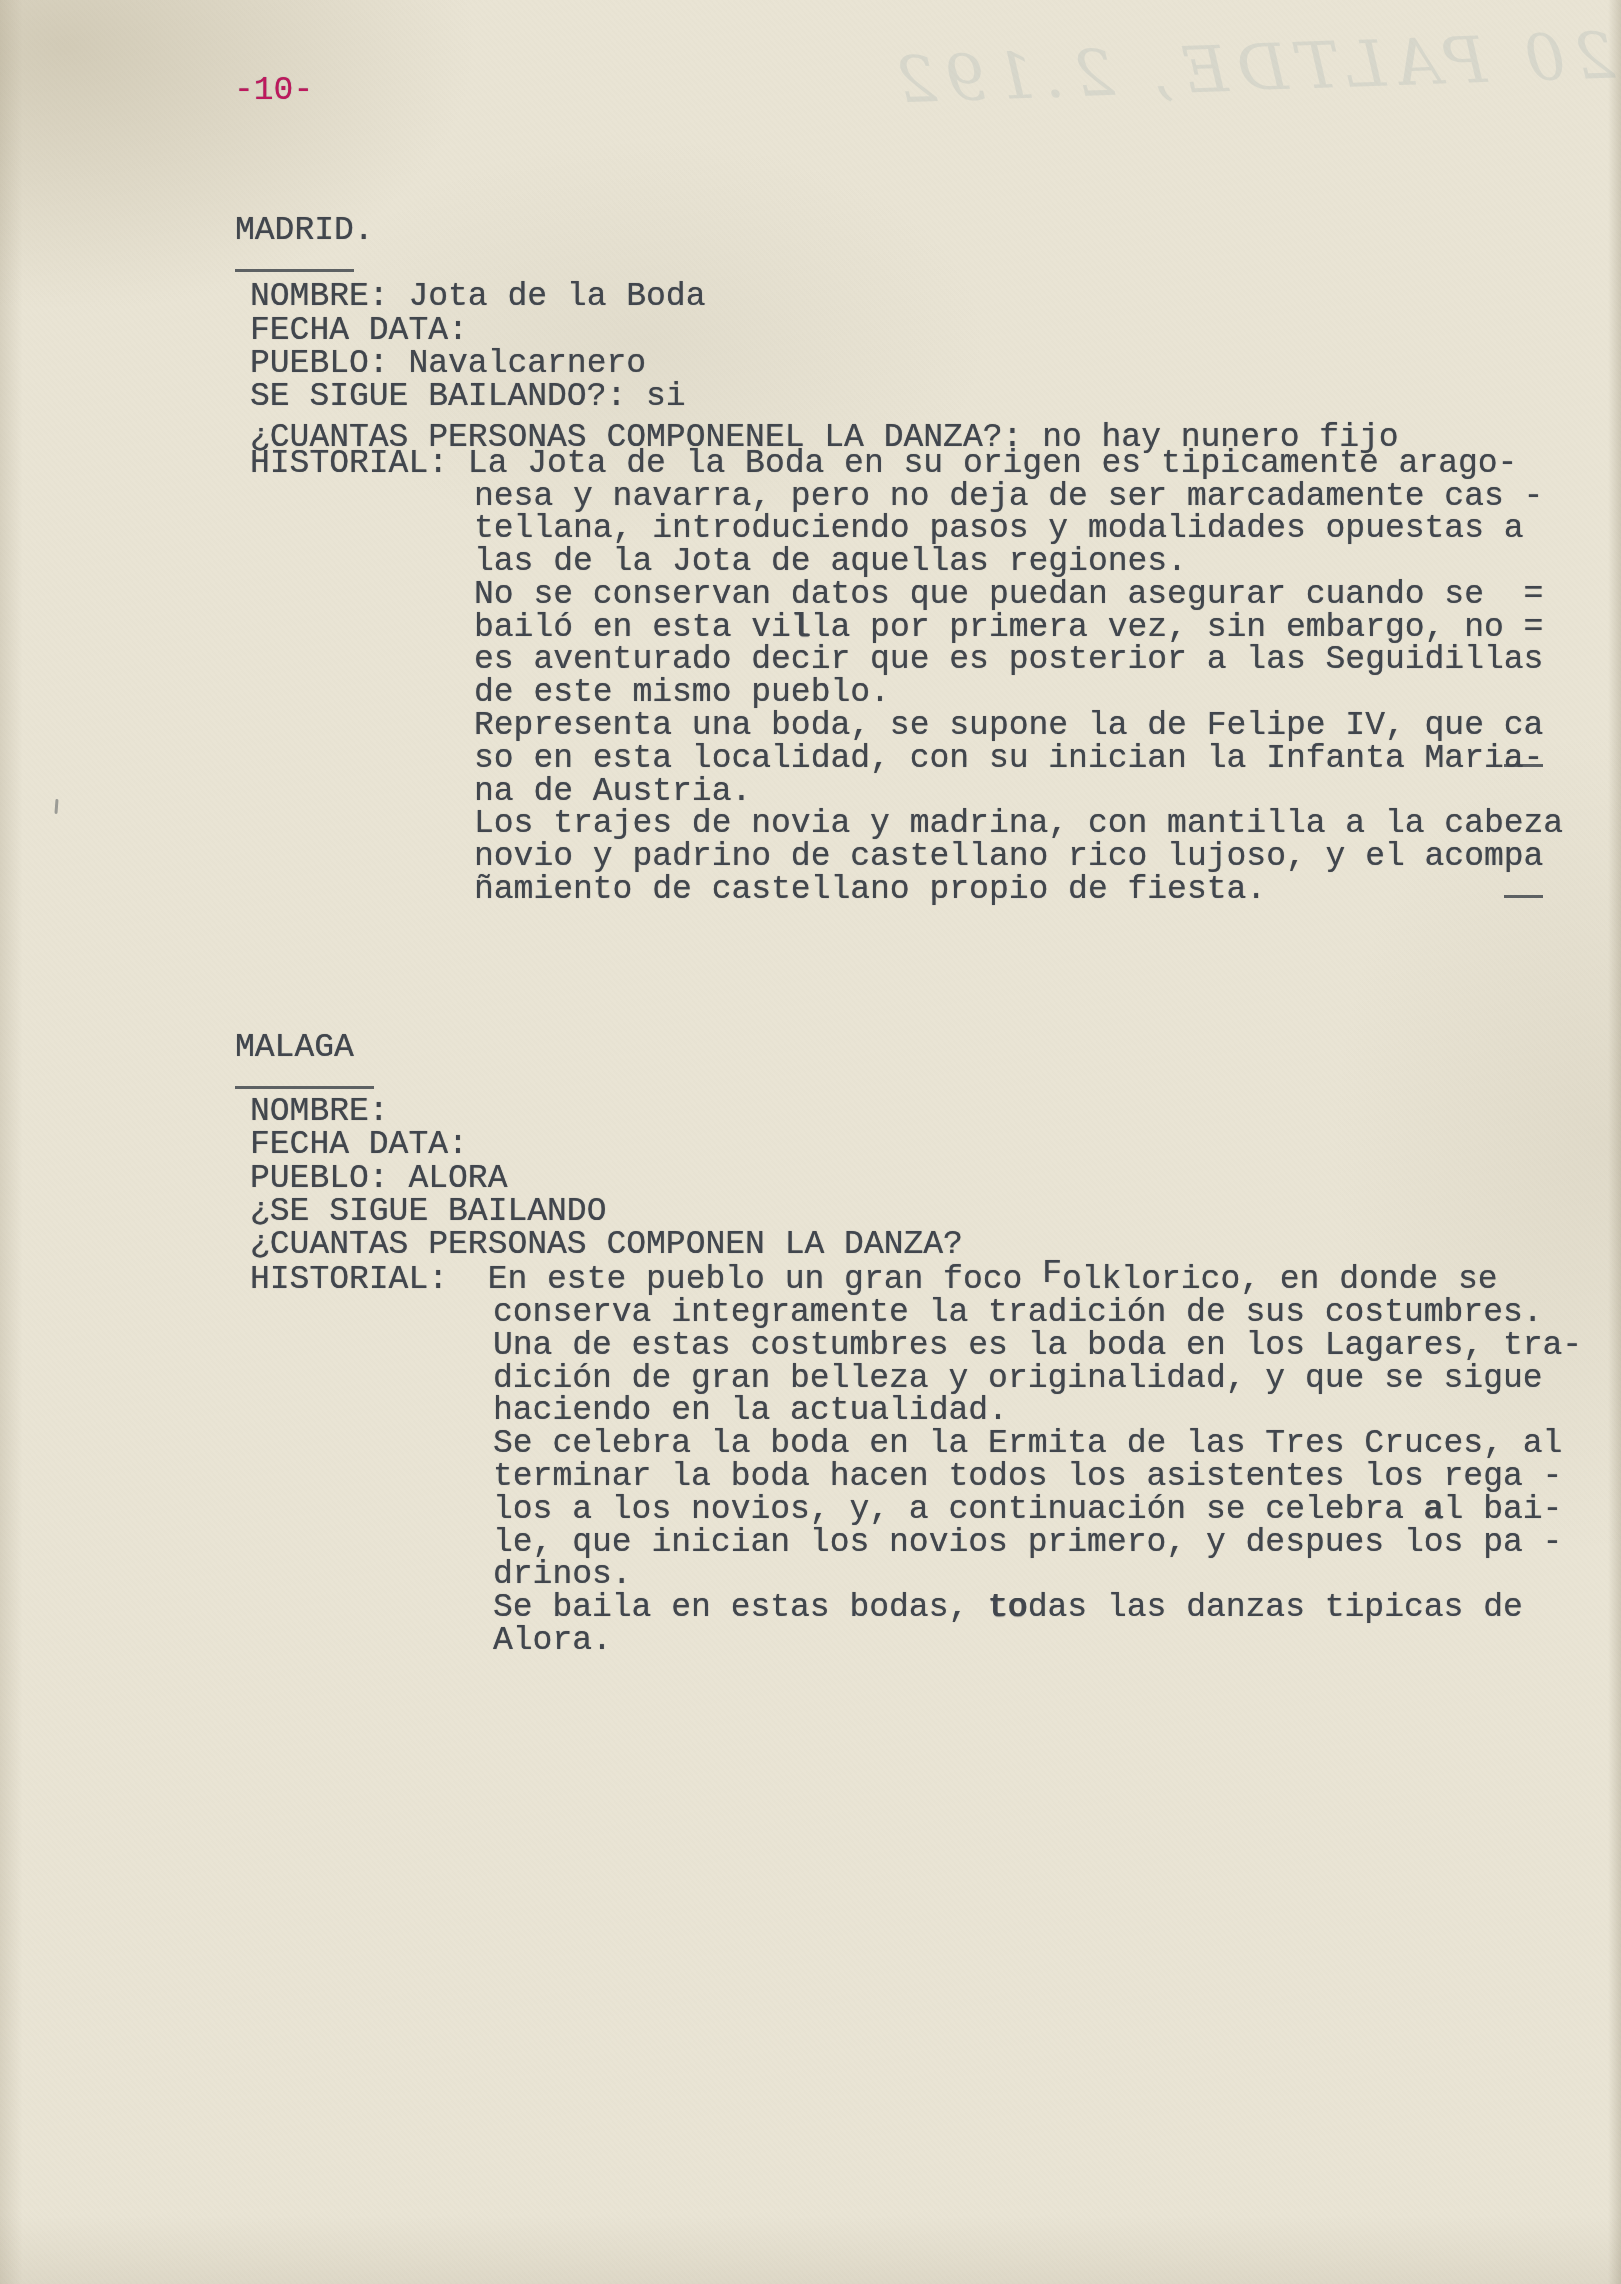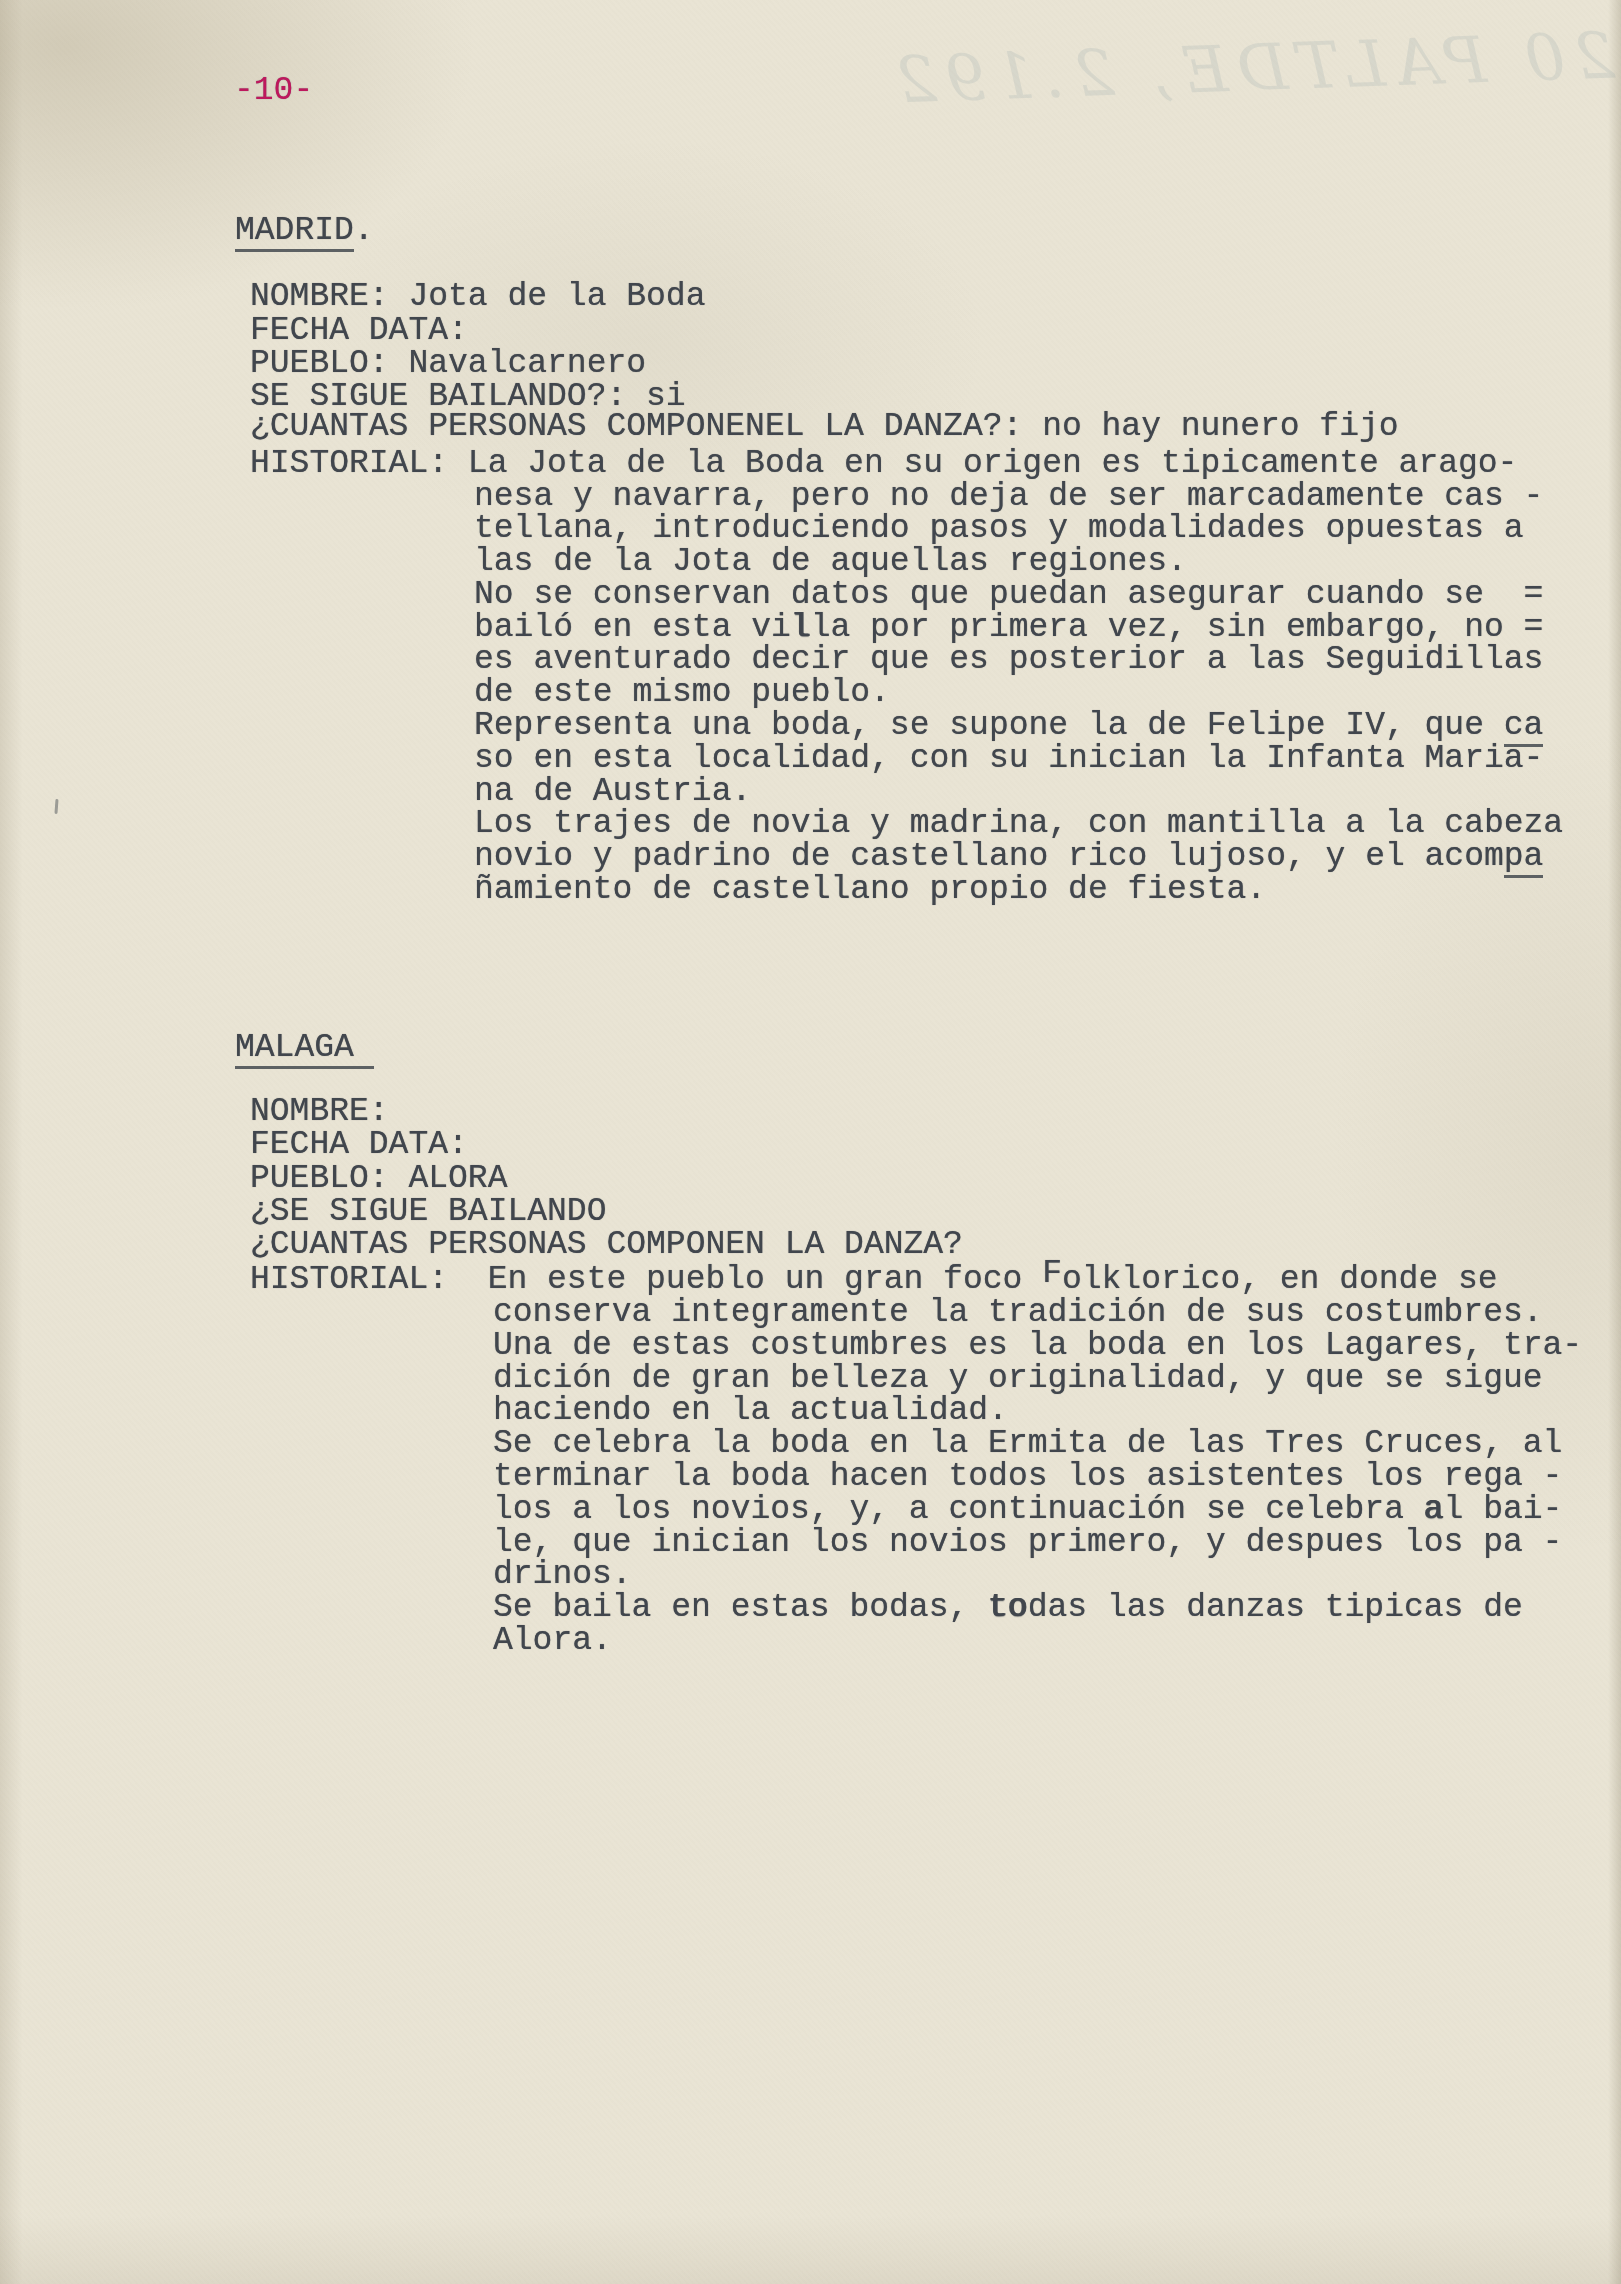--- a/index.html
+++ b/index.html
@@ -17,21 +17,21 @@
       repeating-linear-gradient(-43deg, rgba(255,255,250,.015) 0 1.5px, transparent 1.5px 3.9px);
     font-family:"Liberation Mono","DejaVu Sans Mono",monospace;
   }
   #doc .tl{
     position:absolute;
     white-space:pre;
     font:33px/1.05 "Liberation Mono","DejaVu Sans Mono",monospace;
     color:#41464d;
     text-shadow:0 0 1px rgba(62,68,75,.55), 0.2px 0.2px 0 rgba(62,68,75,.35);
   }
-  .u{border-bottom:3.4px solid rgba(62,68,75,.82); padding-bottom:0;font-family:Liberation Mono, monospace;}
+  .u{border-bottom:3.4px solid rgba(62,68,75,.82); padding-bottom:20px;font-family:Liberation Mono, monospace;}
   .ot{text-shadow:0.8px 0 rgba(62,68,75,.9), -0.8px 0 rgba(62,68,75,.9), 0 0.5px 1px rgba(62,68,75,.6);}
   .hi{position:relative; top:-5.9px;}
   #page-number{
     position:absolute; left:234px; top:74px;
     font:33px/1 "Liberation Mono","DejaVu Sans Mono",monospace;
     color:#be185d; text-shadow:0 0 1px rgba(62,68,75,.55);
     white-space:pre;
   }
   #ghost-note{
     position:absolute; left:1008px; top:29px; width:607px;
@@ -52,21 +52,21 @@
 <div id="ghost-note">20 PALTDE, 2.192</div>
 
 <div id="page-number">-10-</div>
 
 <div id="doc">
     <div class="tl" style="left: 235px; top: 214px;"><span class="u">MADRID</span><span>.</span></div>
     <div class="tl" style="left: 250px; top: 280px;"><span>NOMBRE: Jota de la Boda</span></div>
     <div class="tl" style="left: 250px; top: 314px;"><span>FECHA DATA:</span></div>
     <div class="tl" style="left: 250px; top: 347px; text-align: right;"><span>PUEBLO: Navalcarnero</span></div>
     <div class="tl" style="left: 250px; top: 380px;"><span>SE SIGUE BAILANDO?: si</span></div>
-    <div class="tl" style="left: 250px; top: 410px;"><span>¿CUANTAS PERSONAS COMPONENEL LA DANZA?: no hay nunero fijo</span></div>
+    <div class="tl" style="left: 250px; top: 421px;"><span>¿CUANTAS PERSONAS COMPONENEL LA DANZA?: no hay nunero fijo</span></div>
     <div class="tl" style="left: 250px; top: 447px;"><span>HISTORIAL: La Jota de la Boda en su origen es tipicamente arago-</span></div>
     <div class="tl" style="left: 474px; top: 480px;"><span>nesa y navarra, pero no deja de ser marcadamente cas -</span></div>
     <div class="tl" style="left: 474px; top: 512px;"><span>tellana, introduciendo pasos y modalidades opuestas a</span></div>
     <div class="tl" style="left: 474px; top: 545px;"><span>las de la Jota de aquellas regiones.</span></div>
     <div class="tl" style="left: 474px; top: 578px;"><span>No se conservan datos que puedan asegurar cuando se  =</span></div>
     <div class="tl" style="left: 474px; top: 611px;"><span>bailó en esta vi</span><span class="ot">l</span><span>la por primera vez, sin embargo, no =</span></div>
     <div class="tl" style="left: 474px; top: 643px;"><span>es aventurado decir que es posterior a las Seguidillas</span></div>
     <div class="tl" style="left: 474px; top: 676px;"><span>de este mismo pueblo.</span></div>
     <div class="tl" style="left: 474px; top: 709px;"><span>Representa una boda, se supone la de Felipe IV, que </span><span class="u">ca</span></div>
     <div class="tl" style="left: 474px; top: 742px;"><span>so en esta localidad, con su inician la Infanta Maria-</span></div>

